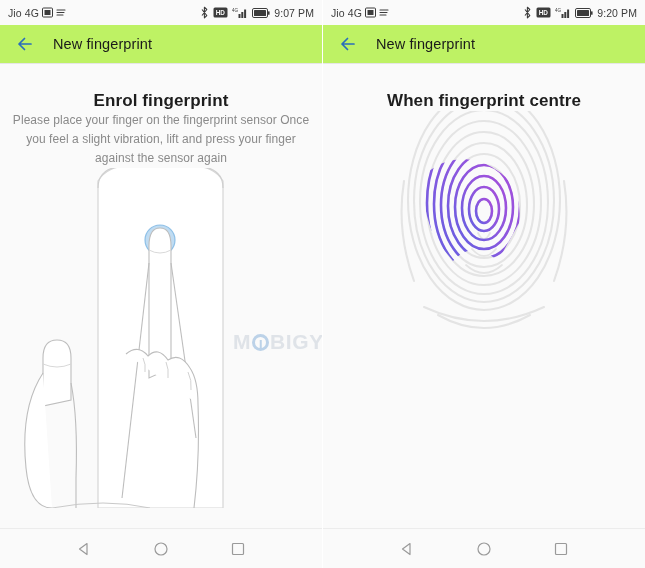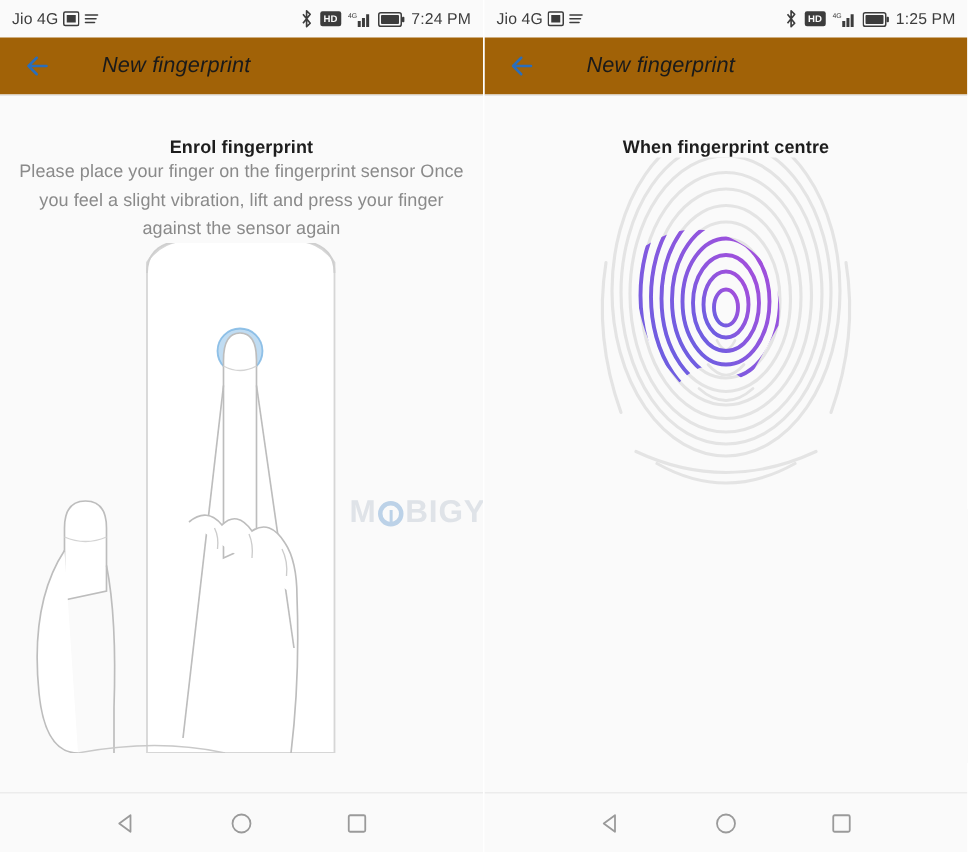--- a/index.html
+++ b/index.html
@@ -41,26 +41,25 @@
   .sb-left{ display:flex; align-items:center; gap:3px; }
   .sb-carrier{ font-size:10.5px; color:#3c3c3c; letter-spacing:.1px; }
   .sb-right{ margin-left:auto; display:flex; align-items:center; gap:4px; }
   .sb-time{ font-size:10.5px; color:#3c3c3c; letter-spacing:.1px; }
   .ic{ display:inline-block; line-height:0; }
 
   
   .appbar{
     height:38px;
     flex:0 0 38px;
-    background:#a16207;
+    background:#bef264;
     display:flex;
     align-items:center;
     padding-left:14px;
-    gap:32px;
-    font-style:italic;
+    gap:17px;
   }
   .back-arrow{ width:22px; height:22px; display:block; cursor:pointer; }
   .app-title{
     font-size:14.5px;
     color:#1a1a1a;
     font-weight:400;
     letter-spacing:.1px;
   }
   .divider{
     height:1px;
@@ -74,21 +73,21 @@
     position:relative;
     flex:1 1 auto;
     background:#fafafa;
     display:flex;
     flex-direction:column;
     align-items:center;
     padding-top:27px;
     overflow:hidden;
   }
   .headline{
-    font-size:12px;
+    font-size:17px;
     font-weight:700;
     color:#1d1d1d;
     letter-spacing:.1px;
   }
   .subtext{
     margin-top:0;
     font-size:12px;
     line-height:19px;
     color:#8a8a8a;
     text-align:center;
@@ -192,21 +191,21 @@
             <rect x="12.1" y="2.5" width="2" height="8.5" fill="#3c3c3c"></rect>
           </svg>
         </span>
         <span class="ic">
           <svg width="18" height="10" viewBox="0 0 18 10">
               <rect x="0.5" y="0.5" width="15" height="9" rx="1.4" fill="none" stroke="#3c3c3c" stroke-width="1"></rect>
               <rect x="2" y="2" width="12" height="6" rx="0.6" fill="#3c3c3c"></rect>
               <rect x="16" y="3.2" width="1.6" height="3.6" rx="0.6" fill="#3c3c3c"></rect>
             </svg>
         </span>
-        <span class="sb-time">7:24 PM</span>
+        <span class="sb-time">9:07 PM</span>
       </div>
     </div>
 
     <div class="appbar">
       <span class="back-arrow">
         <svg width="22" height="22" viewBox="0 0 22 22">
             <path d="M17 11 L5 11 M10.5 5.5 L5 11 L10.5 16.5" stroke="#2a6ebb" stroke-width="1.7" fill="none" stroke-linecap="round" stroke-linejoin="round"></path>
           </svg>
       </span>
       <span class="app-title">New fingerprint</span>
@@ -313,21 +312,21 @@
             <rect x="12.1" y="2.5" width="2" height="8.5" fill="#3c3c3c"></rect>
           </svg>
         </span>
         <span class="ic">
           <svg width="18" height="10" viewBox="0 0 18 10">
               <rect x="0.5" y="0.5" width="15" height="9" rx="1.4" fill="none" stroke="#3c3c3c" stroke-width="1"></rect>
               <rect x="2" y="2" width="12" height="6" rx="0.6" fill="#3c3c3c"></rect>
               <rect x="16" y="3.2" width="1.6" height="3.6" rx="0.6" fill="#3c3c3c"></rect>
             </svg>
         </span>
-        <span class="sb-time">1:25 PM</span>
+        <span class="sb-time">9:20 PM</span>
       </div>
     </div>
 
     <div class="appbar">
       <span class="back-arrow">
         <svg width="22" height="22" viewBox="0 0 22 22">
             <path d="M17 11 L5 11 M10.5 5.5 L5 11 L10.5 16.5" stroke="#2a6ebb" stroke-width="1.7" fill="none" stroke-linecap="round" stroke-linejoin="round"></path>
           </svg>
       </span>
       <span class="app-title">New fingerprint</span>

